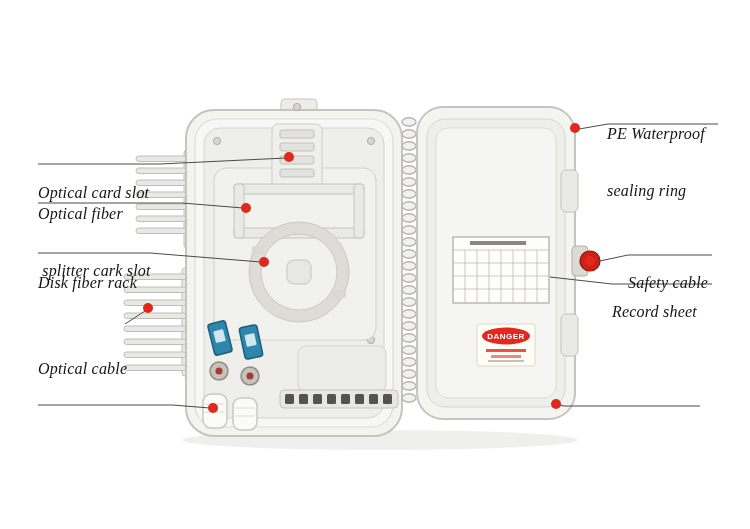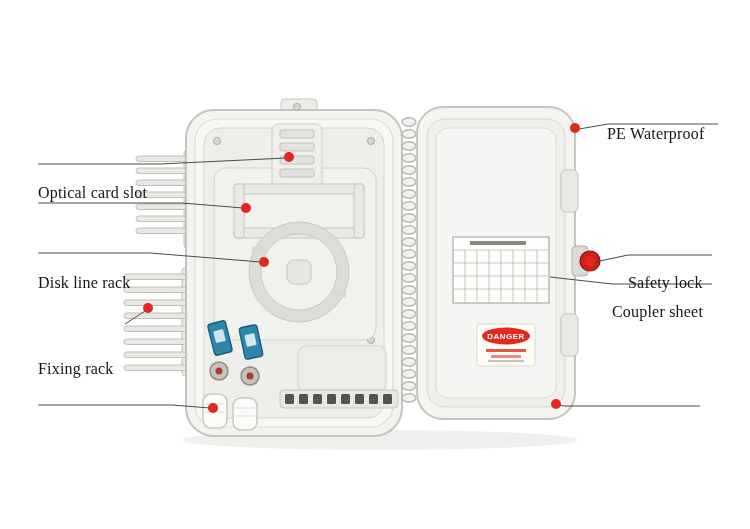--- a/index.html
+++ b/index.html
@@ -5,21 +5,21 @@
   html,body{margin:0;padding:0;background:#ffffff;}
   .stage{
     position:relative;width:750px;height:529px;background:#ffffff;overflow:hidden;
     font-family:"Liberation Serif", serif;
   }
   .art{position:absolute;left:0;top:0;width:750px;height:529px;}
   .label{
     position:absolute;font-size:16px;line-height:19px;color:#141414;
     white-space:pre;letter-spacing:0.2px;
   }
-  .label span{display:block;}
+  .label span{display:block;font-style:italic;}
 </style>
 </head>
 <body>
 
 <div class="stage">
 
   <svg class="art" viewBox="0 0 750 529">
     <defs>
       <ellipse id="coil" rx="7" ry="4.2"></ellipse>
       <rect id="tooth-a" width="50" height="5.5" rx="2.7"></rect>
@@ -223,36 +223,41 @@
       <circle cx="575" cy="128" r="5"></circle>
       <circle cx="590" cy="261" r="5"></circle>
       <circle cx="556" cy="404" r="5"></circle>
     </g>
   </svg>
 
   <div class="label" style="left:38px;top:145px">
     <span>Optical card slot</span>
   </div>
 
+  <div class="label" style="left:38px;top:166px">
+    <span>Optical fiber</span>
+    <span> splitter cark slot</span>
+  </div>
 
   <div class="label" style="left:38px;top:235px">
-    <span>Disk line rack</span>
+    <span>Disk fiber rack</span>
   </div>
 
   <div class="label" style="left:38px;top:321px">
-    <span>Fixing rack</span>
+    <span>Optical cable</span>
   </div>
 
 
   <div class="label" style="left:607px;top:86px">
     <span>PE Waterproof</span>
+    <span>sealing ring</span>
   </div>
 
   <div class="label" style="left:628px;top:235px">
-    <span>Safety lock</span>
+    <span>Safety cable</span>
   </div>
 
   <div class="label" style="left:612px;top:264px">
-    <span>Coupler sheet</span>
+    <span>Record sheet</span>
   </div>
 
 
 </div>
 
 </body></html>

